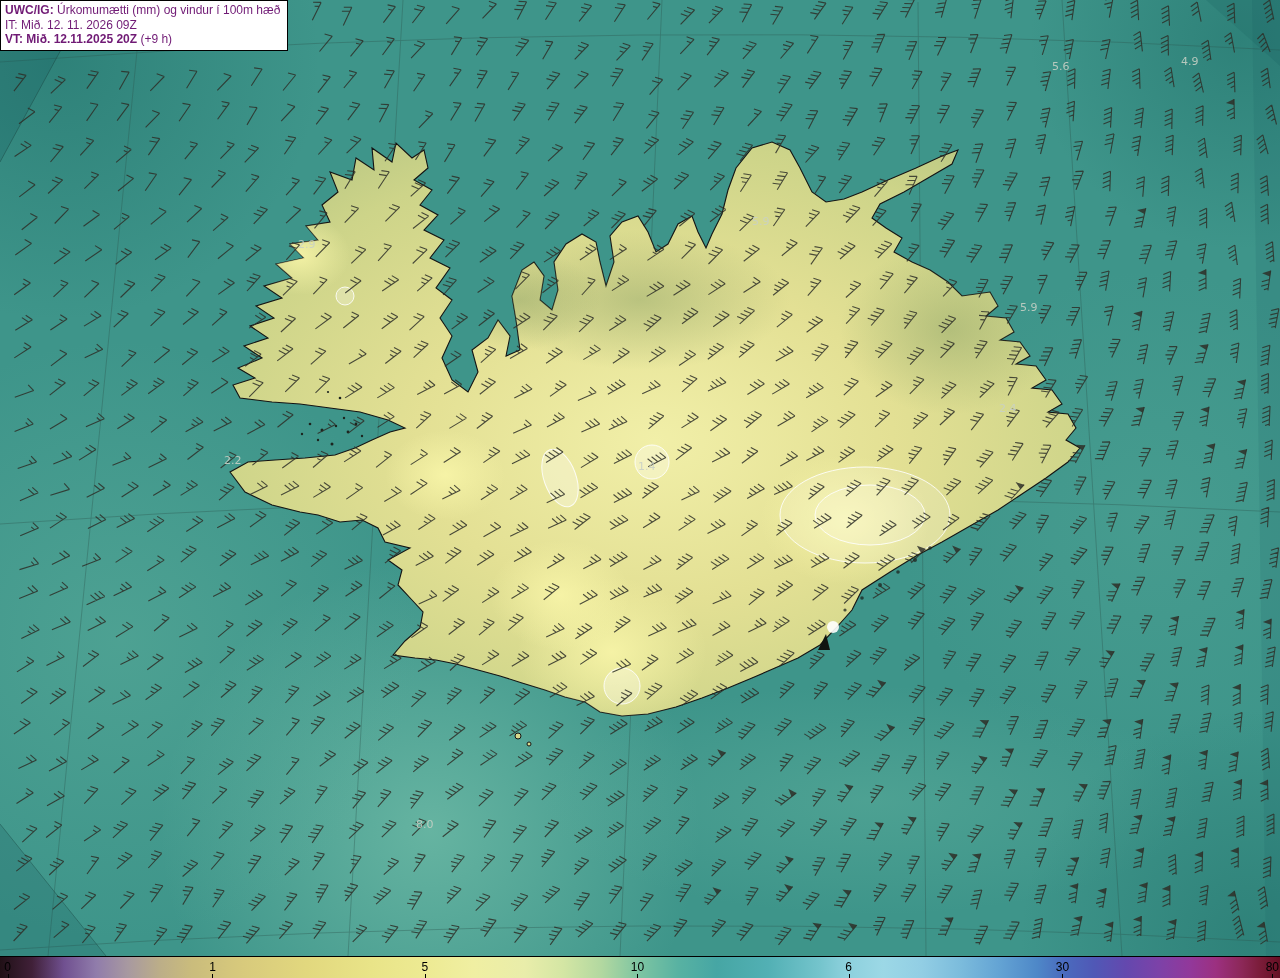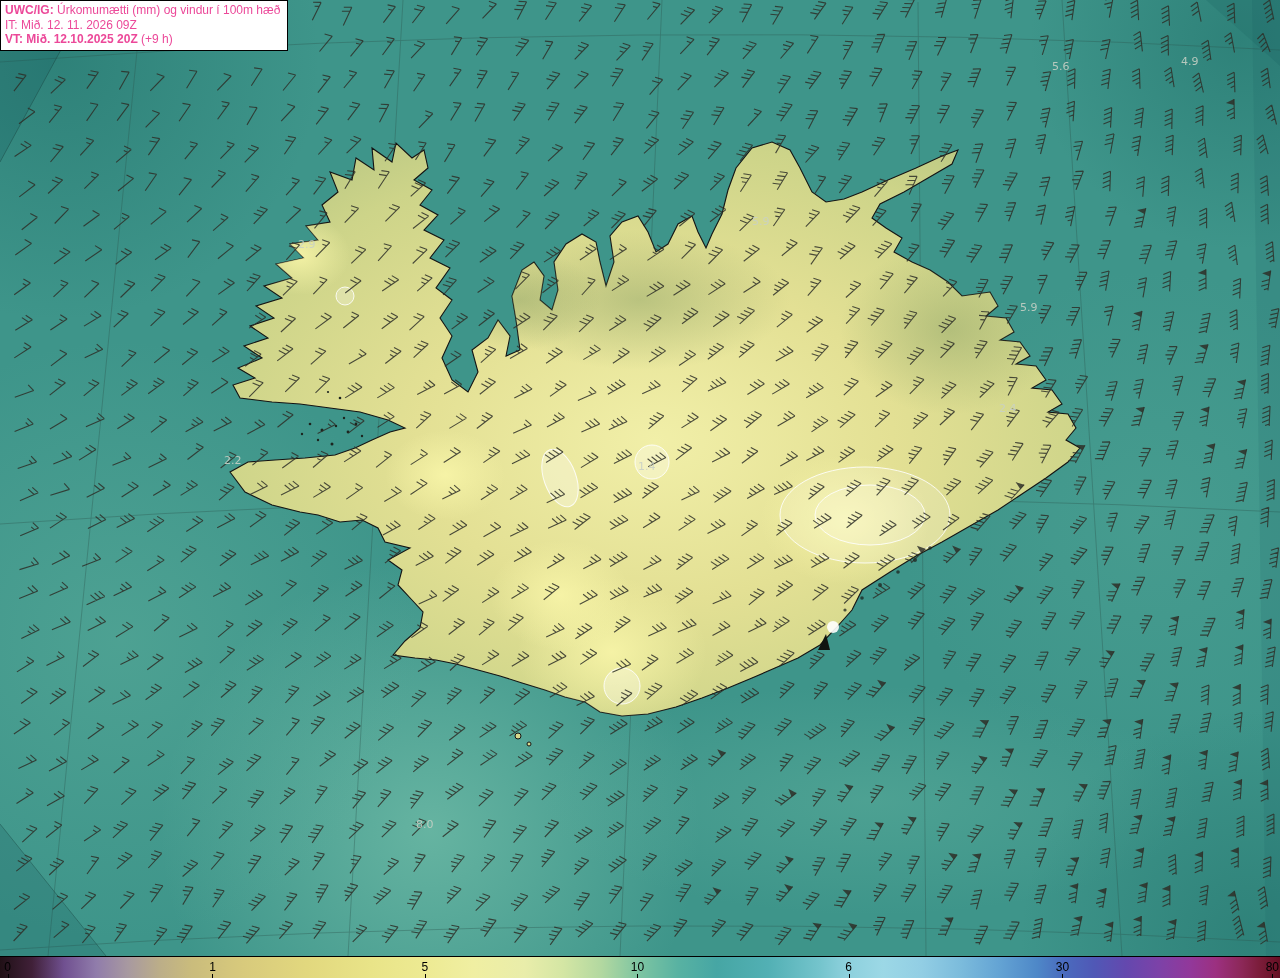--- a/index.html
+++ b/index.html
@@ -9,21 +9,21 @@
     font-family:"Liberation Sans", sans-serif;
   }
   #app{position:relative;width:1280px;height:978px;}
   #map{position:absolute;top:0;left:0;display:block;}
 
   
   #infobox{
     position:absolute;top:0;left:0;
     background:#ffffff;border:1px solid #000;
     padding:2px 7px 3px 4px;
-    font-size:12px;line-height:14.5px;color:#ec4899;
+    font-size:12px;line-height:14.5px;color:#701a75;
     white-space:nowrap;z-index:5;
   }
   #infobox .line b{font-weight:bold;}
 
   
   #colorbar{
     position:absolute;left:0;top:956px;width:1280px;height:22px;
     border-top:1px solid #000;box-sizing:border-box;z-index:4;
   }
   #cb-grad{position:absolute;inset:0;}
@@ -171,21 +171,21 @@
         <text x="999" y="412">2.4</text>
         <text x="224" y="464">2.2</text>
         <text x="638" y="470">1.4</text>
         <text x="416" y="828">8.0</text>
       </g>
   </svg>
 
   <div id="infobox">
     <div class="line"><b>UWC/IG:</b><span> Úrkomumætti (mm) og vindur í 100m hæð</span></div>
     <div class="line">IT: Mið. 12. 11. 2026 09Z</div>
-    <div class="line"><b>VT: Mið. 12.10.2025 20Z</b><span> (+9 h)</span></div>
+    <div class="line"><b>VT: Mið. 12.11.2025 20Z</b><span> (+9 h)</span></div>
   </div>
 
   <div id="colorbar">
     <div id="cb-grad" style="background: linear-gradient(to right, rgb(32, 16, 22) 0%, rgb(64, 32, 56) 2.5%, rgb(112, 80, 144) 5%, rgb(144, 124, 171) 7.5%, rgb(168, 153, 160) 10%, rgb(188, 174, 136) 12.5%, rgb(202, 188, 124) 15%, rgb(216, 202, 124) 19%, rgb(226, 216, 126) 24%, rgb(233, 228, 136) 29%, rgb(237, 234, 146) 33%, rgb(240, 239, 162) 37%, rgb(233, 237, 170) 41%, rgb(212, 230, 164) 44%, rgb(178, 216, 160) 47%, rgb(124, 196, 162) 50%, rgb(88, 178, 162) 53%, rgb(70, 166, 164) 56%, rgb(82, 176, 180) 60%, rgb(116, 196, 204) 64%, rgb(140, 208, 220) 66%, rgb(156, 216, 230) 69%, rgb(146, 206, 228) 72%, rgb(124, 188, 220) 75%, rgb(100, 164, 212) 78%, rgb(78, 136, 200) 81%, rgb(74, 108, 190) 83%, rgb(80, 88, 182) 85.5%, rgb(100, 72, 174) 88%, rgb(124, 66, 168) 90.5%, rgb(146, 56, 154) 93%, rgb(156, 48, 128) 95%, rgb(140, 40, 88) 97%, rgb(122, 28, 56) 98.5%, rgb(102, 16, 36) 100%);"></div>
     <div id="cb-ticks">
         <span class="cb-tick" style="left: 0.6%;">0</span>
         <span class="cb-mark" style="left: 0.6%;"></span>
         <span class="cb-tick" style="left: 16.6%;">1</span>
         <span class="cb-mark" style="left: 16.6%;"></span>
         <span class="cb-tick" style="left: 33.2%;">5</span>

